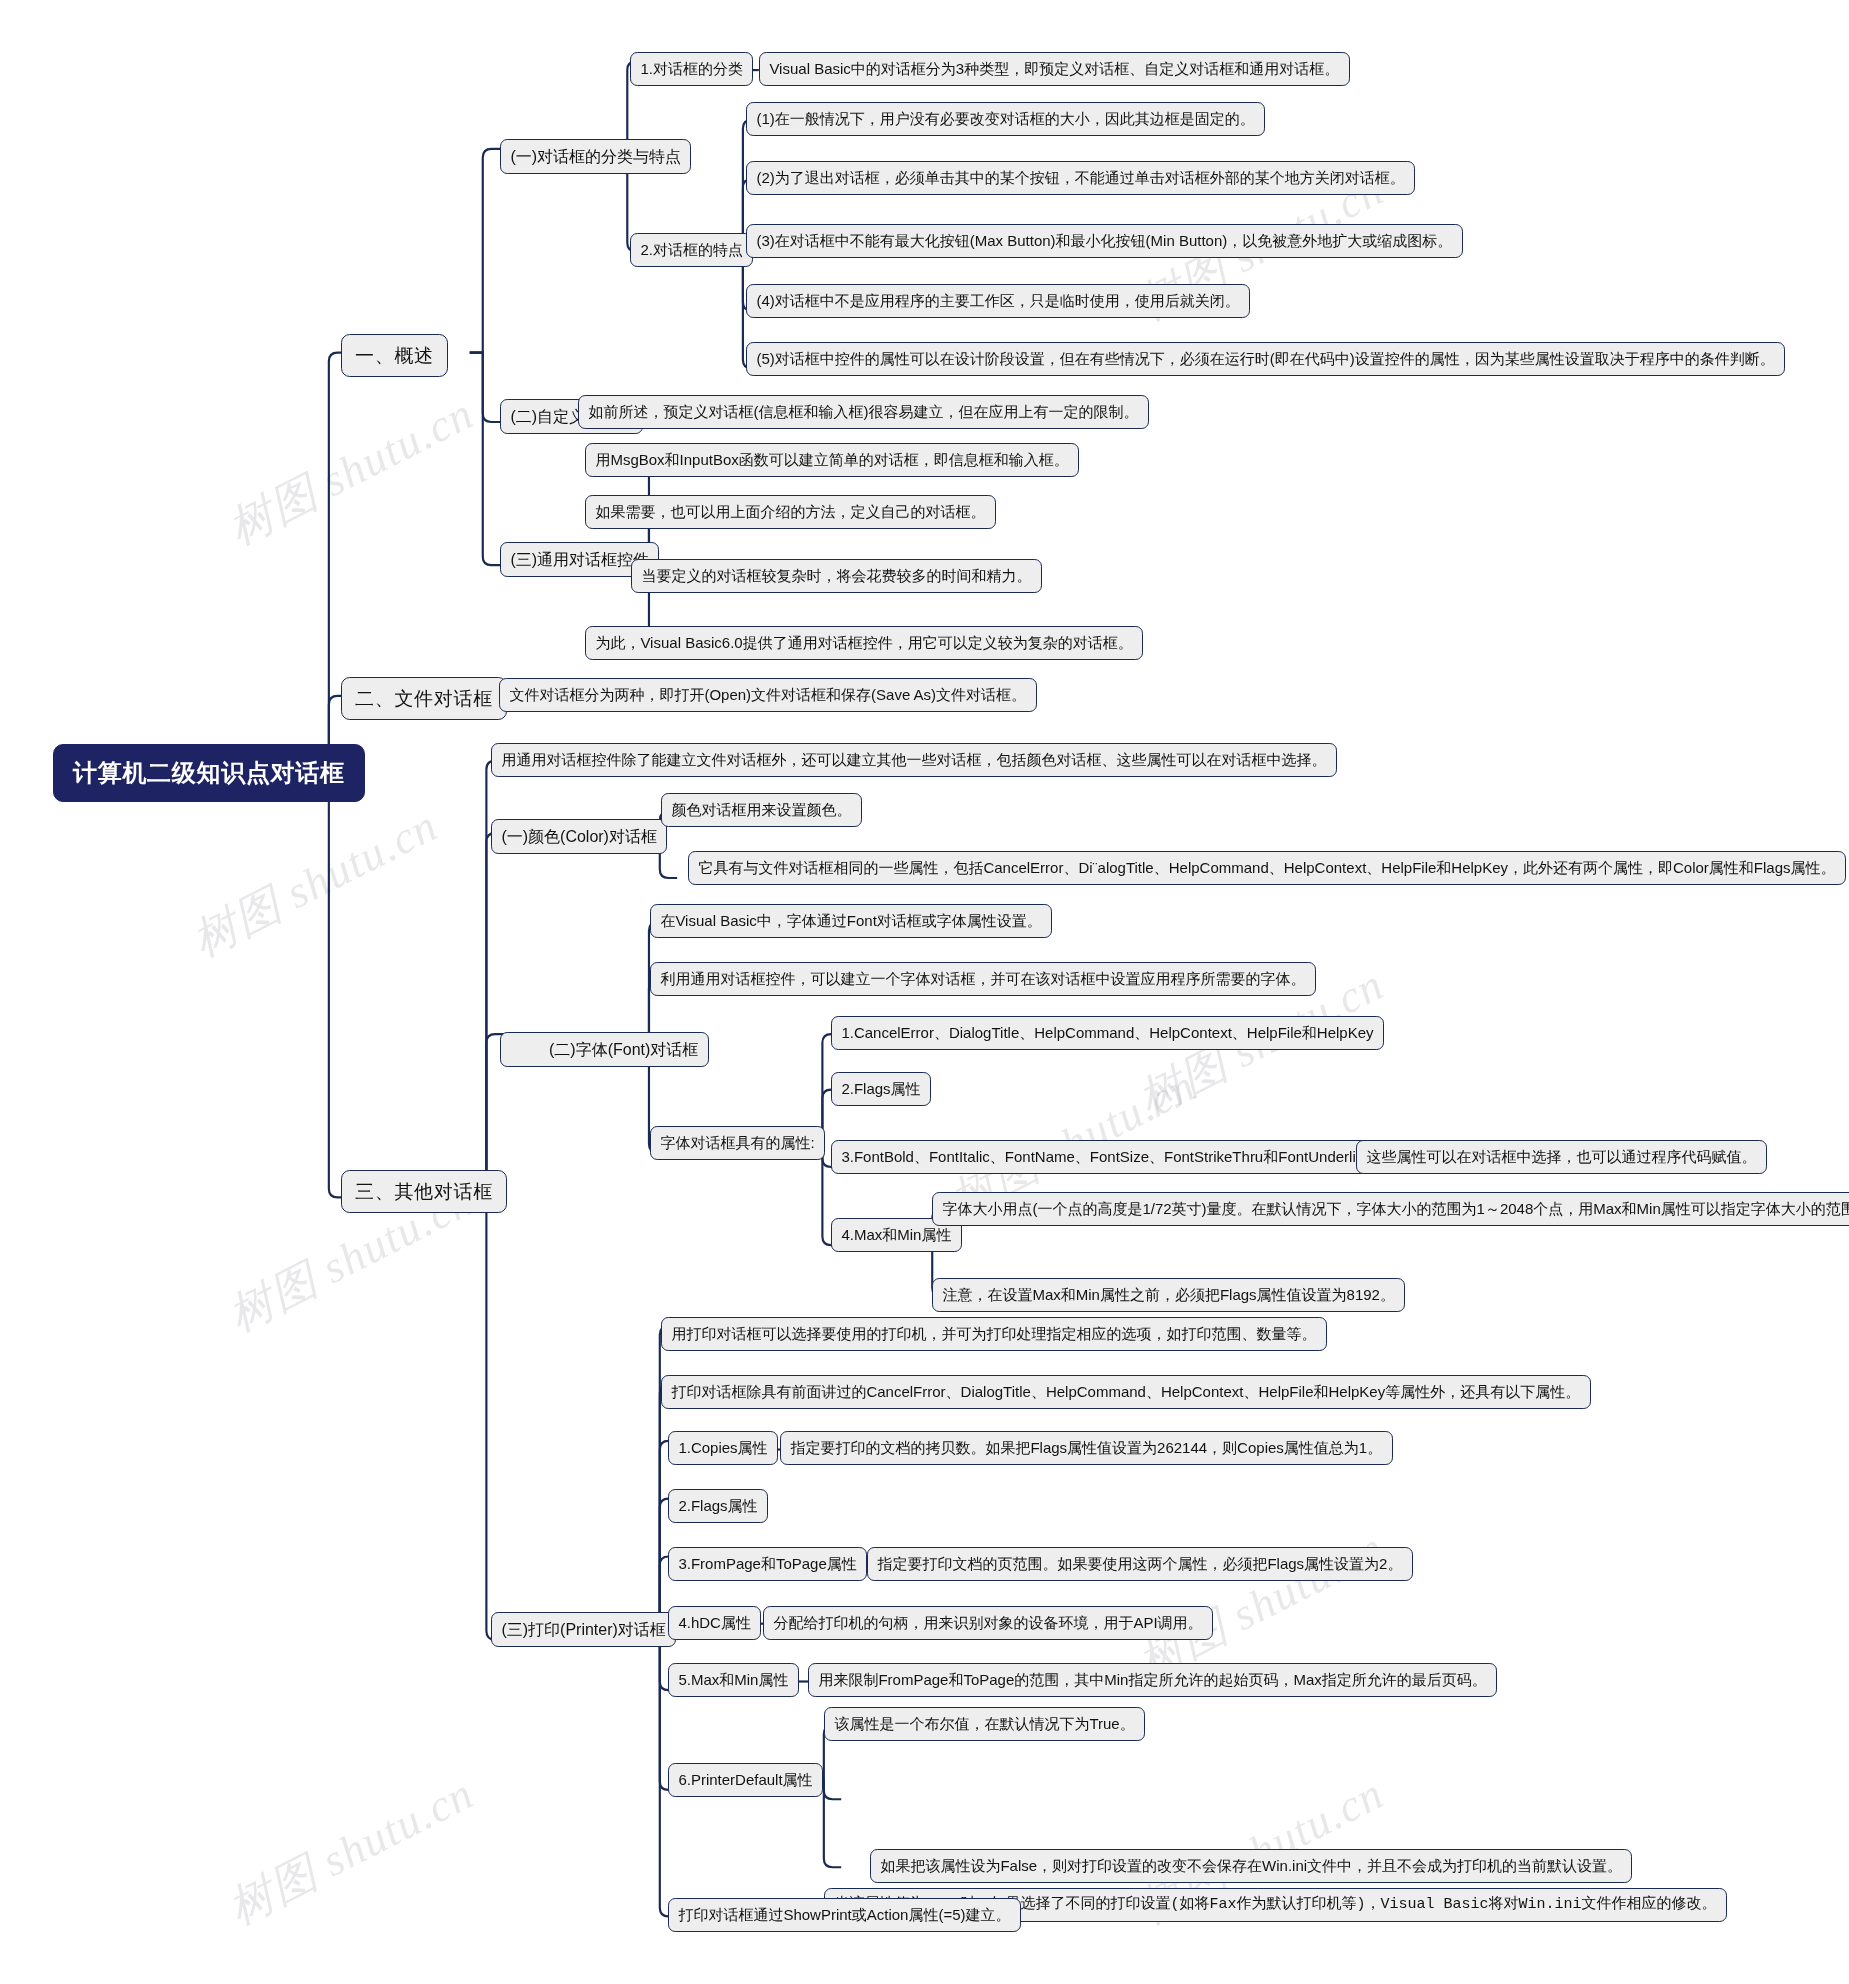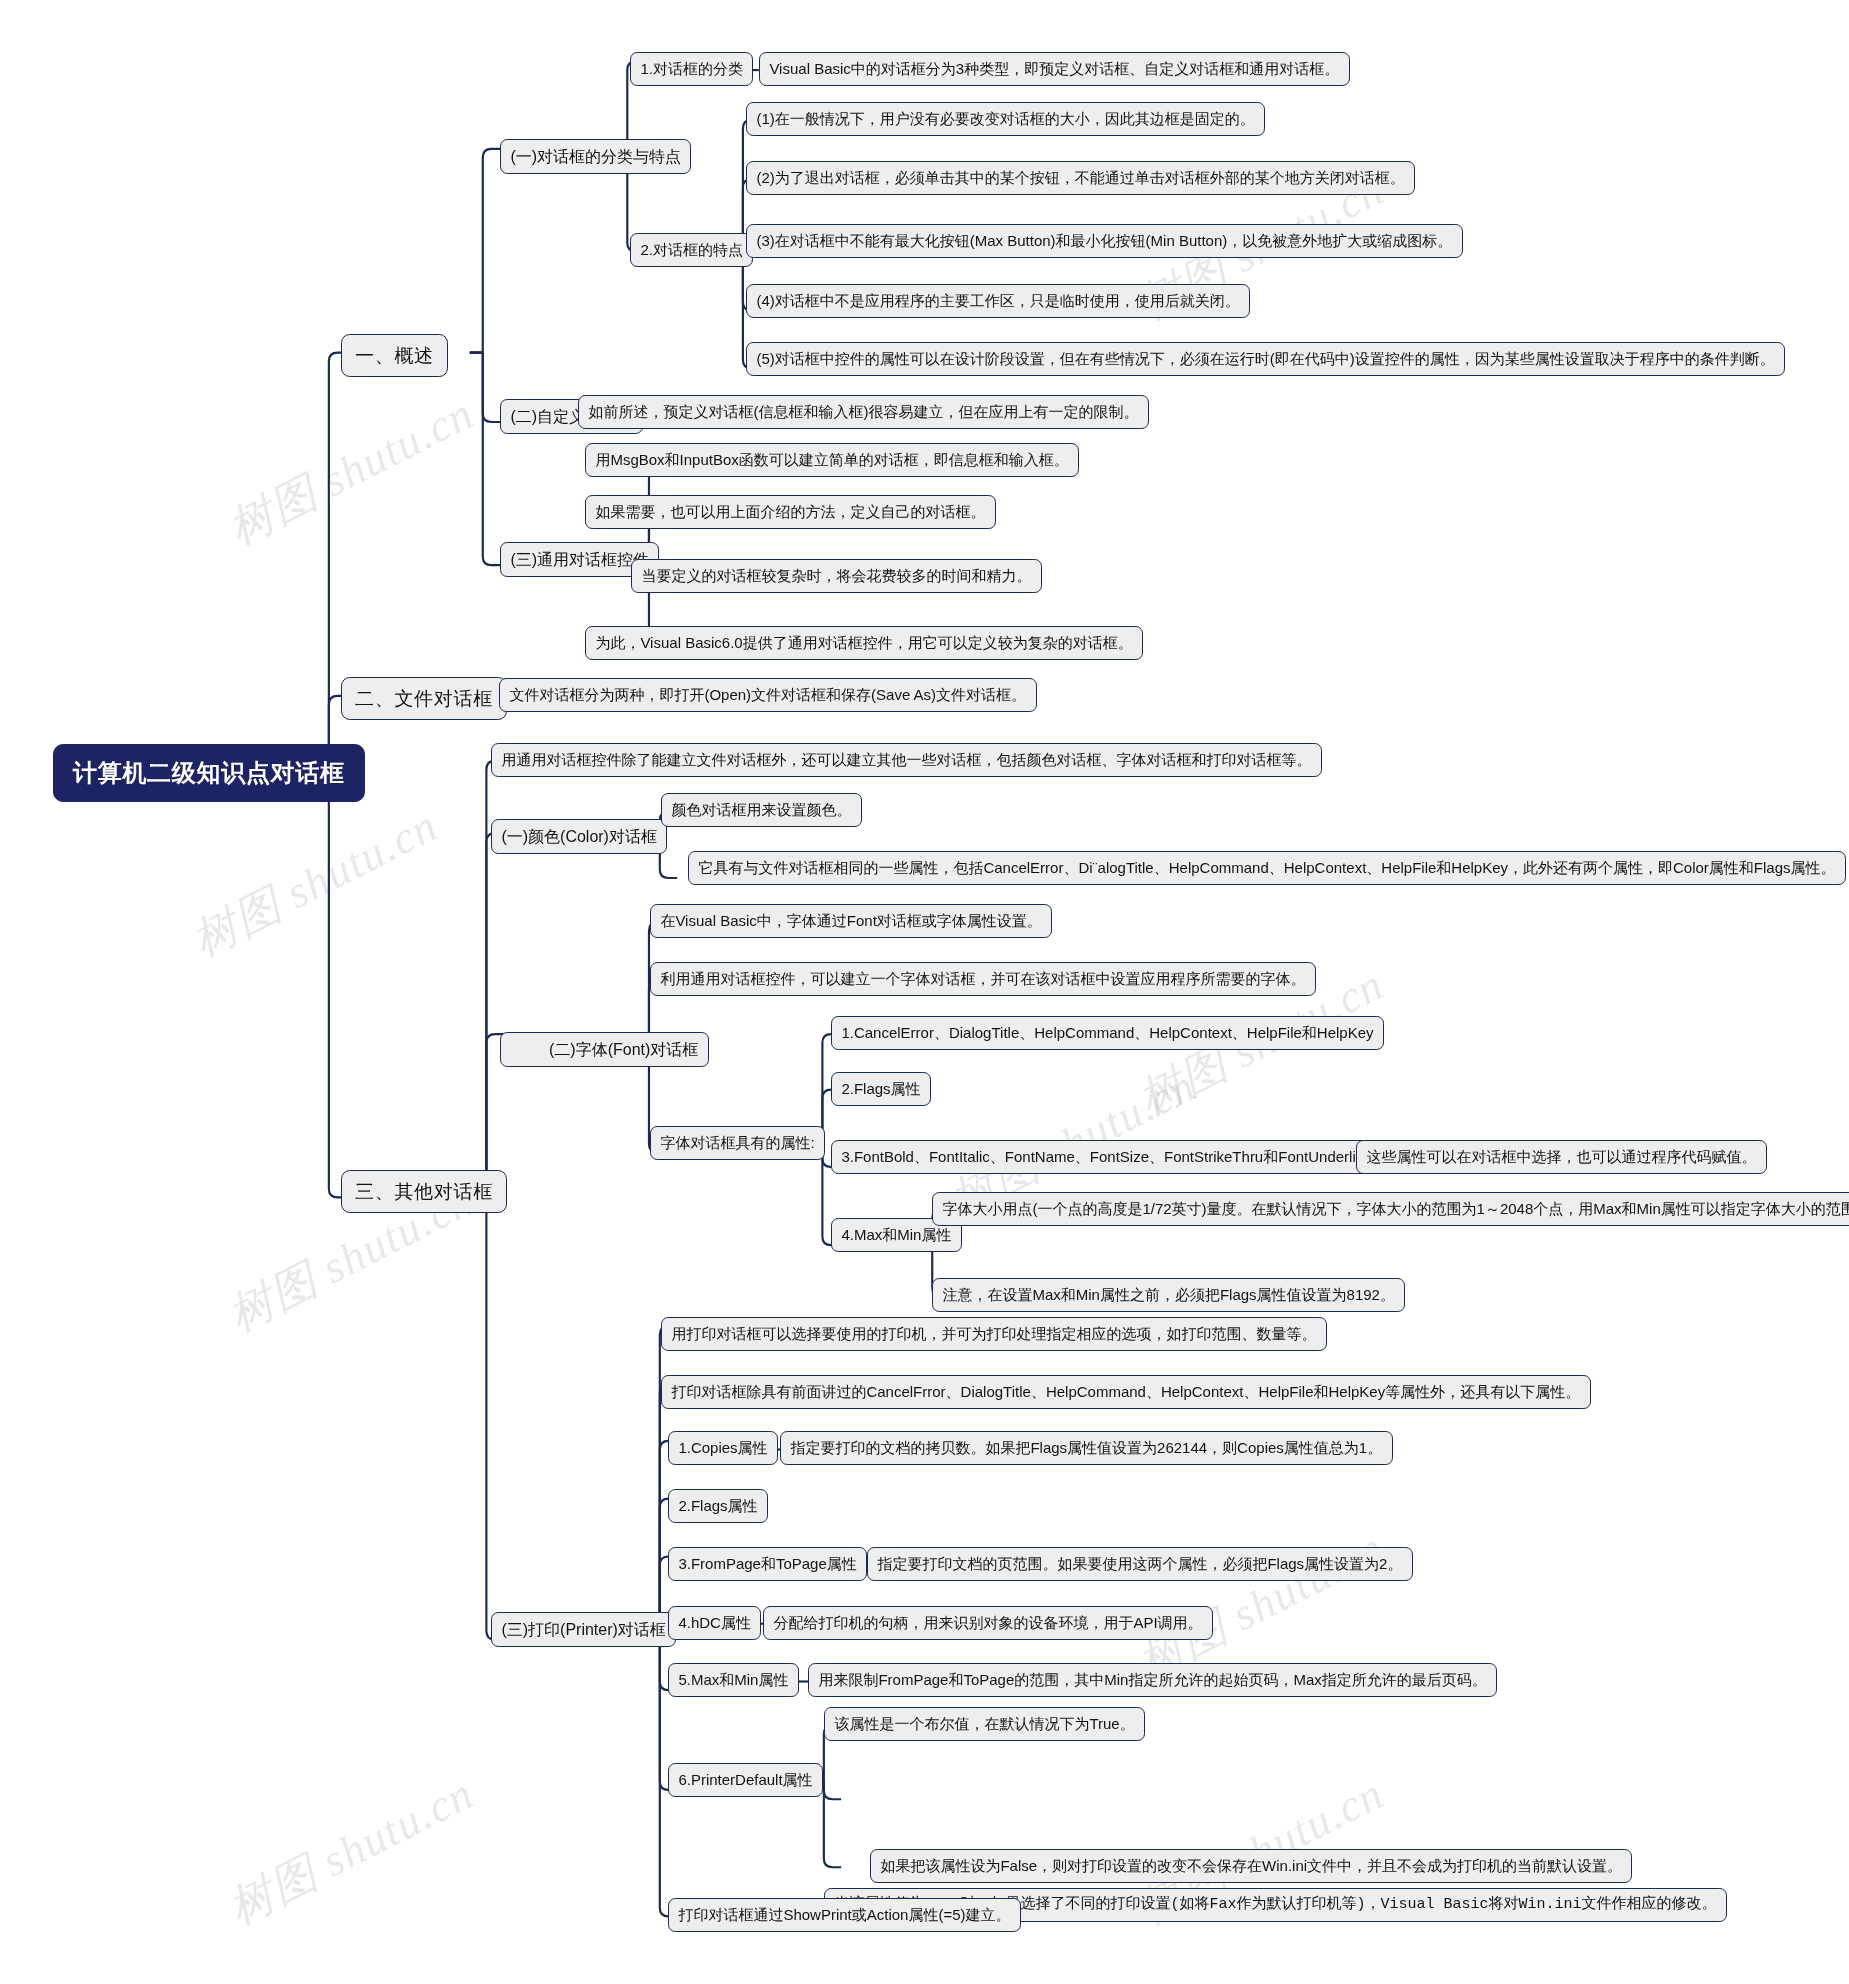--- a/index.html
+++ b/index.html
@@ -195,24 +195,24 @@
 
   <div class="node" style="left:578px; top:395px;">如前所述，预定义对话框(信息框和输入框)很容易建立，但在应用上有一定的限制。</div>
 
   <div class="node" style="left:585px; top:443px;">用MsgBox和InputBox函数可以建立简单的对话框，即信息框和输入框。</div>
   <div class="node" style="left:585px; top:495px;">如果需要，也可以用上面介绍的方法，定义自己的对话框。</div>
   <div class="node" style="left:585px; top:559px;margin-left:46px;">当要定义的对话框较复杂时，将会花费较多的时间和精力。</div>
   <div class="node" style="left:585px; top:626px;">为此，Visual Basic6.0提供了通用对话框控件，用它可以定义较为复杂的对话框。</div>
 
   <div class="node" style="left:499px; top:678px;">文件对话框分为两种，即打开(Open)文件对话框和保存(Save As)文件对话框。</div>
 
-  <div class="node" style="left:491px; top:743px;">用通用对话框控件除了能建立文件对话框外，还可以建立其他一些对话框，包括颜色对话框、字体对话框和打印对话框等。</div>
+  <div class="node" style="left:491px; top:743px;">用通用对话框控件除了能建立文件对话框外，还可以建立其他一些对话框，包括颜色对话框、这些属性可以在对话框中选择。</div>
 
   <div class="node lvl2" style="left:491px; top:819px;">(一)颜色(Color)对话框</div>
-  <div class="node" style="left:661px; top:793px;border-radius:7px;">颜色对话框用来设置颜色。</div>
+  <div class="node" style="left:661px; top:793px;">颜色对话框用来设置颜色。</div>
   <div class="node" style="left:688px; top:851px;">它具有与文件对话框相同的一些属性，包括CancelError、Di¨alogTitle、HelpCommand、HelpContext、HelpFile和HelpKey，此外还有两个属性，即Color属性和Flags属性。</div>
 
   <div class="node lvl2" style="left:500px; top:1032px;padding-left:48px;">(二)字体(Font)对话框</div>
   <div class="node" style="left:650px; top:904px;">在Visual Basic中，字体通过Font对话框或字体属性设置。</div>
   <div class="node" style="left:650px; top:962px;">利用通用对话框控件，可以建立一个字体对话框，并可在该对话框中设置应用程序所需要的字体。</div>
 
   <div class="node" style="left:650px; top:1126px;">字体对话框具有的属性:</div>
 
   <div class="node" style="left:831px; top:1016px;">1.CancelError、DialogTitle、HelpCommand、HelpContext、HelpFile和HelpKey</div>
   <div class="node" style="left:831px; top:1072px;">2.Flags属性</div>

